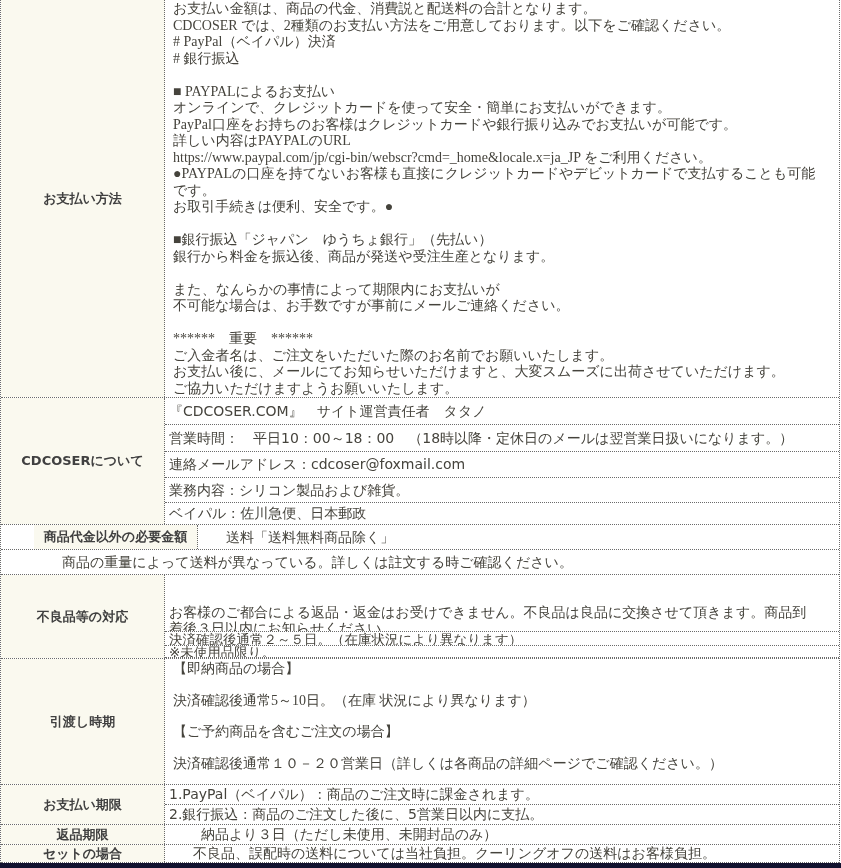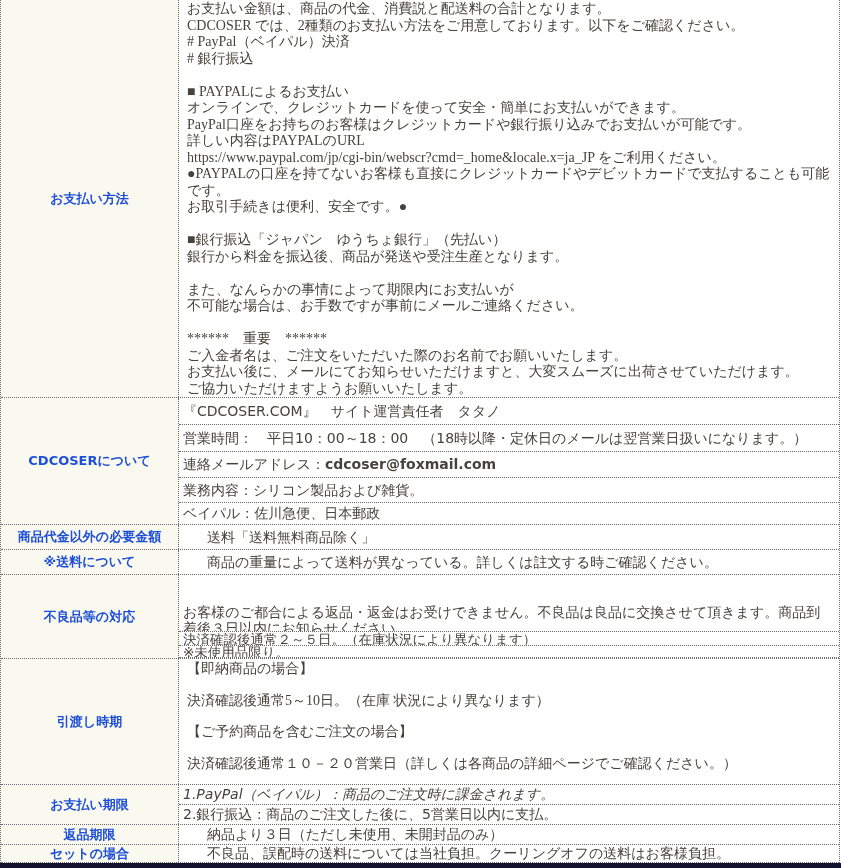--- a/index.html
+++ b/index.html
@@ -15,25 +15,25 @@
     border-left:1px dotted #6b6b6b;
     border-right:1px dotted #6b6b6b;
     overflow:hidden;
   }
   .row {
     display:flex;
     border-bottom:1px dotted #6b6b6b;
     overflow:hidden;
   }
   .row-label {
-    width:178px; flex:none;
+    width:164px; flex:none;
     background:#faf9ef;
     border-right:1px dotted #6b6b6b;
     display:flex; align-items:center; justify-content:center;
-    font-size:13px; font-weight:bold; color:#1d4ed8;
+    font-size:13px; font-weight:bold; color:#404040;
     text-align:center; line-height:16px; padding:0 4px;
   }
   .row-content {
     flex:1; min-width:0;
     display:flex; flex-direction:column;
     font-size:14px; line-height:16.5px;
     overflow:hidden;
   }
   .textblock {
     white-space:pre-line;
@@ -52,34 +52,34 @@
     line-height:16px; padding-top:3px;margin-top:26px;
   }
   .subrow.tight { line-height:14px; font-size:13.5px; }
   .single {
     flex:1; display:flex; align-items:center;
     padding:0 2px 0 4px; white-space:nowrap; overflow:hidden;margin-left:24px;
   }
   .delivery-block { line-height:15.75px; padding-top:2px; }
   .h398 { height:398px; }
   .h127 { height:127px; }
-  .h25  { height:25px; }
+  .h25  { height:25px;padding-left:33px; }
   .h84  { height:84px; }
   .h126 { height:126px; }
   .h40  { height:40px; }
-  .h20  { height:20px; }
+  .h20  { height:20px;gap:8px; }
   .h18  { height:18px; }
   .s27 { height:27px; }
   .s26 { height:26px; }
   .s25 { height:25px; }
   .s37 { height:37px; }
   .s18 { height:18px;text-align:center; }
   .s14 { height:14px; }
-  .s20 { height:20px;font-style:italic; }
-  .email-bold { font-weight:bold; }
+  .s20 { height:20px; }
+  .email-bold { font-weight:normal; }
   .bottom-bar {
     width:841px; height:5px;
     background:#12122e;
   }
 </style>
 </head>
 <body>
 
 <div class="policy-table">
 
@@ -128,21 +128,20 @@
   </div>
 
   <div class="row h25">
     <div class="row-label">商品代金以外の必要金額</div>
     <div class="row-content">
       <div class="single">送料「送料無料商品除く」</div>
     </div>
   </div>
 
   <div class="row h25">
-    <div class="row-label">※送料について</div>
     <div class="row-content">
       <div class="single">商品の重量によって送料が異なっている。詳しくは註文する時ご確認ください。</div>
     </div>
   </div>
 
   <div class="row h84">
     <div class="row-label">不良品等の対応</div>
     <div class="row-content">
       <div class="subrow wrap2 s37">お客様のご都合による返品・返金はお受けできません。不良品は良品に交換させて頂きます。商品到
 着後３日以内にお知らせください。</div>

